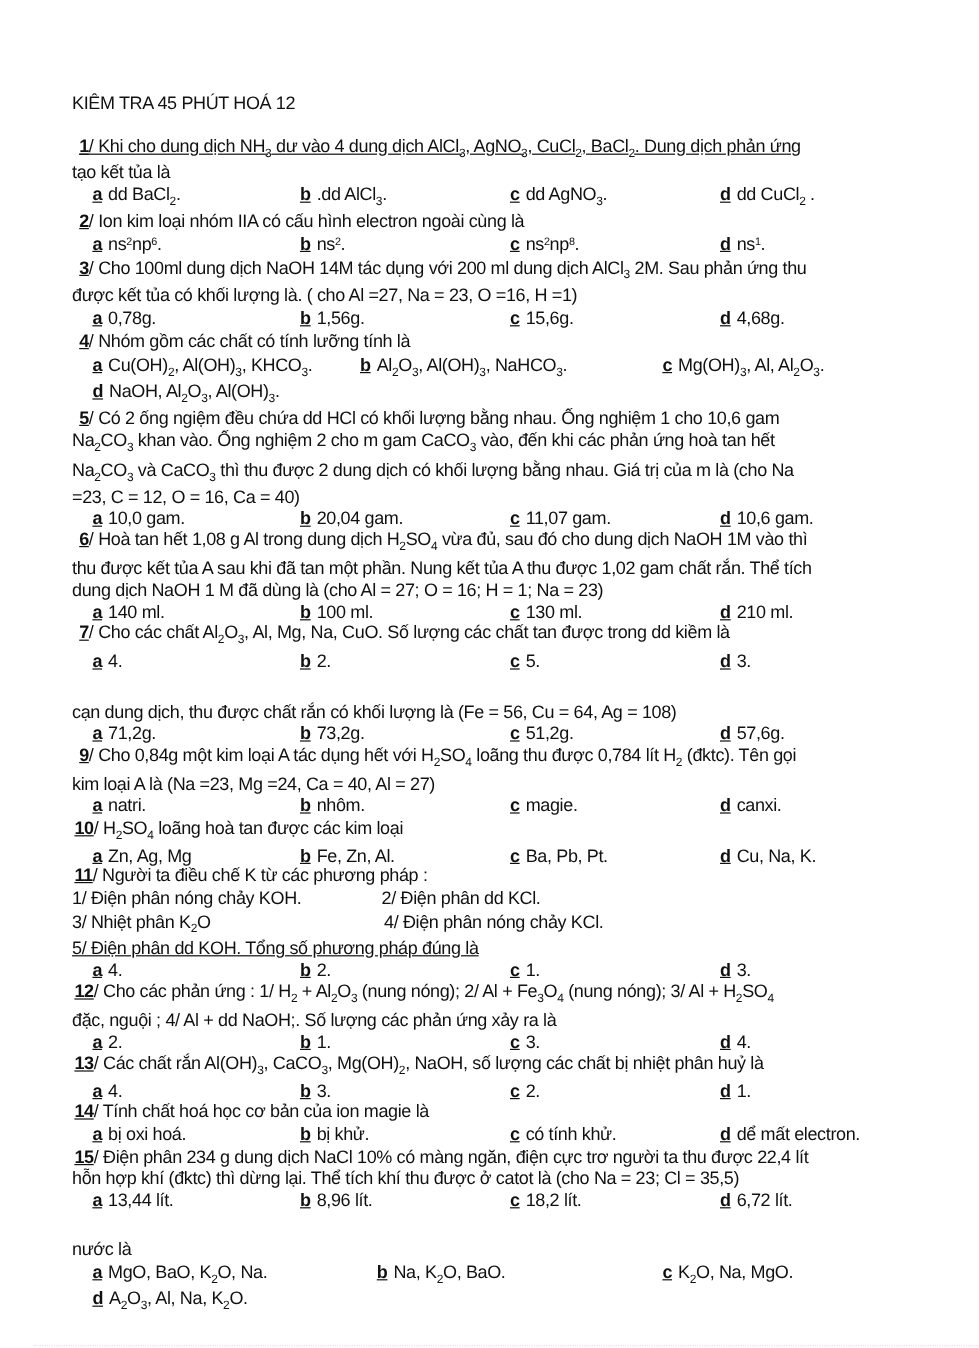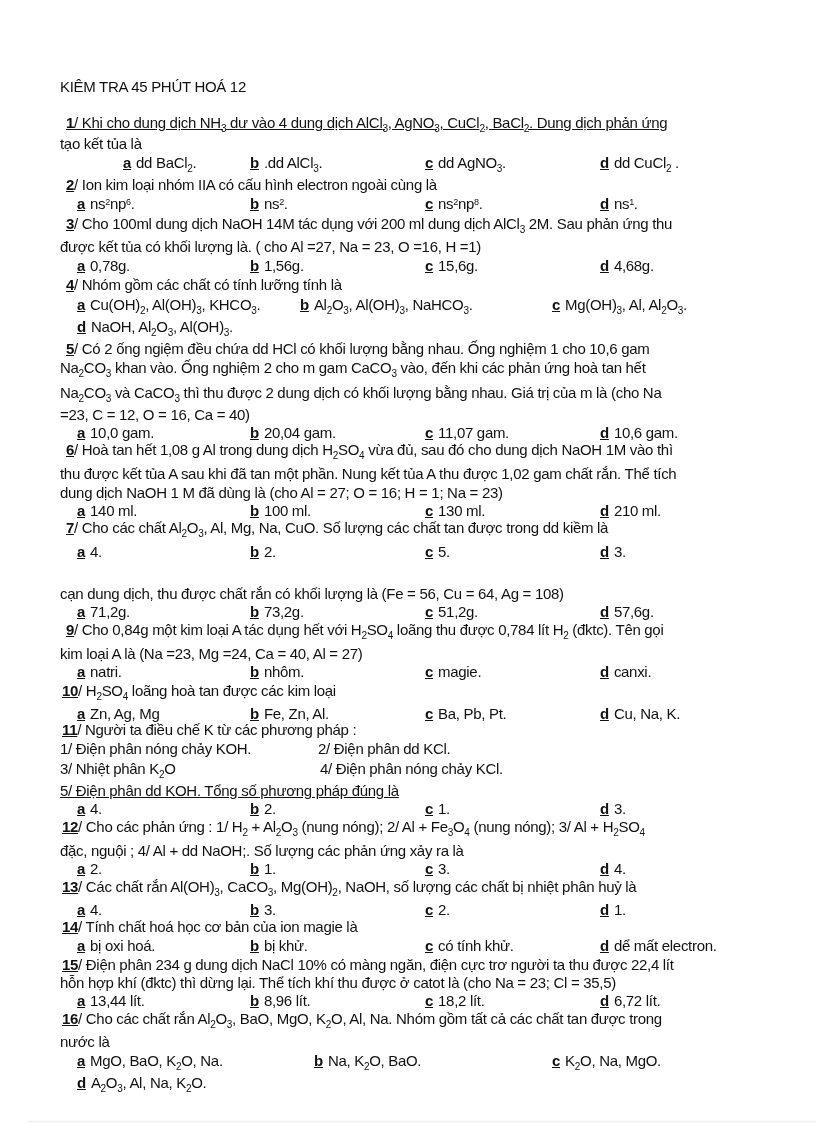--- a/index.html
+++ b/index.html
@@ -16,21 +16,21 @@
 </style>
 </head>
 <body>
 
 <div class="page">
 
   <div class="line" style="top:78px;">KIÊM TRA 45 PHÚT HOÁ 12</div>
 
   <div class="line" style="top:114px; left:66px;text-decoration:underline;"><span class="qnum">1</span><span>/ Khi cho dung dịch NH<sub>3</sub> dư vào 4 dung dịch AlCl<sub>3</sub>, AgNO<sub>3</sub>, CuCl<sub>2</sub>, BaCl<sub>2</sub>. Dung dịch phản ứng</span></div>
   <div class="line" style="top:135px;">tạo kết tủa là</div>
-  <div class="opt" style="top:154px; left:77px;margin-left:46px;"><span class="key">a</span><span>dd BaCl<sub>2</sub>.</span></div>
+  <div class="opt" style="top:154px; left:77px;"><span class="key">a</span><span>dd BaCl<sub>2</sub>.</span></div>
   <div class="opt" style="top:154px; left:250px;"><span class="key">b</span><span>.dd AlCl<sub>3</sub>.</span></div>
   <div class="opt" style="top:154px; left:425px;"><span class="key">c</span><span>dd AgNO<sub>3</sub>.</span></div>
   <div class="opt" style="top:154px; left:600px;"><span class="key">d</span><span>dd CuCl<sub>2</sub> .</span></div>
 
   <div class="line" style="top:176px; left:66px;"><span class="qnum">2</span><span>/ Ion kim loại nhóm IIA có cấu hình electron ngoài cùng là</span></div>
   <div class="opt" style="top:195px; left:77px;"><span class="key">a</span><span>ns<sup>2</sup>np<sup>6</sup>.</span></div>
   <div class="opt" style="top:195px; left:250px;"><span class="key">b</span><span>ns<sup>2</sup>.</span></div>
   <div class="opt" style="top:195px; left:425px;"><span class="key">c</span><span>ns<sup>2</sup>np<sup>8</sup>.</span></div>
   <div class="opt" style="top:195px; left:600px;"><span class="key">d</span><span>ns<sup>1</sup>.</span></div>
 
@@ -119,21 +119,20 @@
   <div class="opt" style="top:937px; left:425px;"><span class="key">c</span><span>có tính khử.</span></div>
   <div class="opt" style="top:937px; left:600px;"><span class="key">d</span><span>dể mất electron.</span></div>
 
   <div class="line" style="top:956px; left:62px;"><span class="qnum">15</span><span>/ Điện phân 234 g dung dịch NaCl 10%  có màng ngăn, điện cực trơ người ta thu được 22,4 lít</span></div>
   <div class="line" style="top:974px;">hỗn hợp khí (đktc) thì dừng lại. Thể tích khí thu được ở catot là (cho Na = 23; Cl = 35,5)</div>
   <div class="opt" style="top:992px; left:77px;"><span class="key">a</span><span>13,44 lít.</span></div>
   <div class="opt" style="top:992px; left:250px;"><span class="key">b</span><span>8,96 lít.</span></div>
   <div class="opt" style="top:992px; left:425px;"><span class="key">c</span><span>18,2 lít.</span></div>
   <div class="opt" style="top:992px; left:600px;"><span class="key">d</span><span>6,72 lít.</span></div>
 
-  <div class="line" style="top:1010px; left:62px;"><span class="qnum">16</span><span>/ Cho các chất rắn Al<sub>2</sub>O<sub>3</sub>, BaO,  MgO, K<sub>2</sub>O, Al, Na. Nhóm gồm tất cả các chất tan được trong</span></div>
   <div class="line" style="top:1033px;">nước là</div>
   <div class="opt" style="top:1052px; left:77px;"><span class="key">a</span><span>MgO, BaO, K<sub>2</sub>O, Na.</span></div>
   <div class="opt" style="top:1052px; left:314px;"><span class="key">b</span><span>Na, K<sub>2</sub>O, BaO.</span></div>
   <div class="opt" style="top:1052px; left:552px;"><span class="key">c</span><span>K<sub>2</sub>O, Na, MgO.</span></div>
   <div class="opt" style="top:1074px; left:77px;"><span class="key">d</span><span>A<sub>2</sub>O<sub>3</sub>, Al, Na, K<sub>2</sub>O.</span></div>
 
   <div class="bottom-rule"></div>
 </div>
 
 </body></html>

